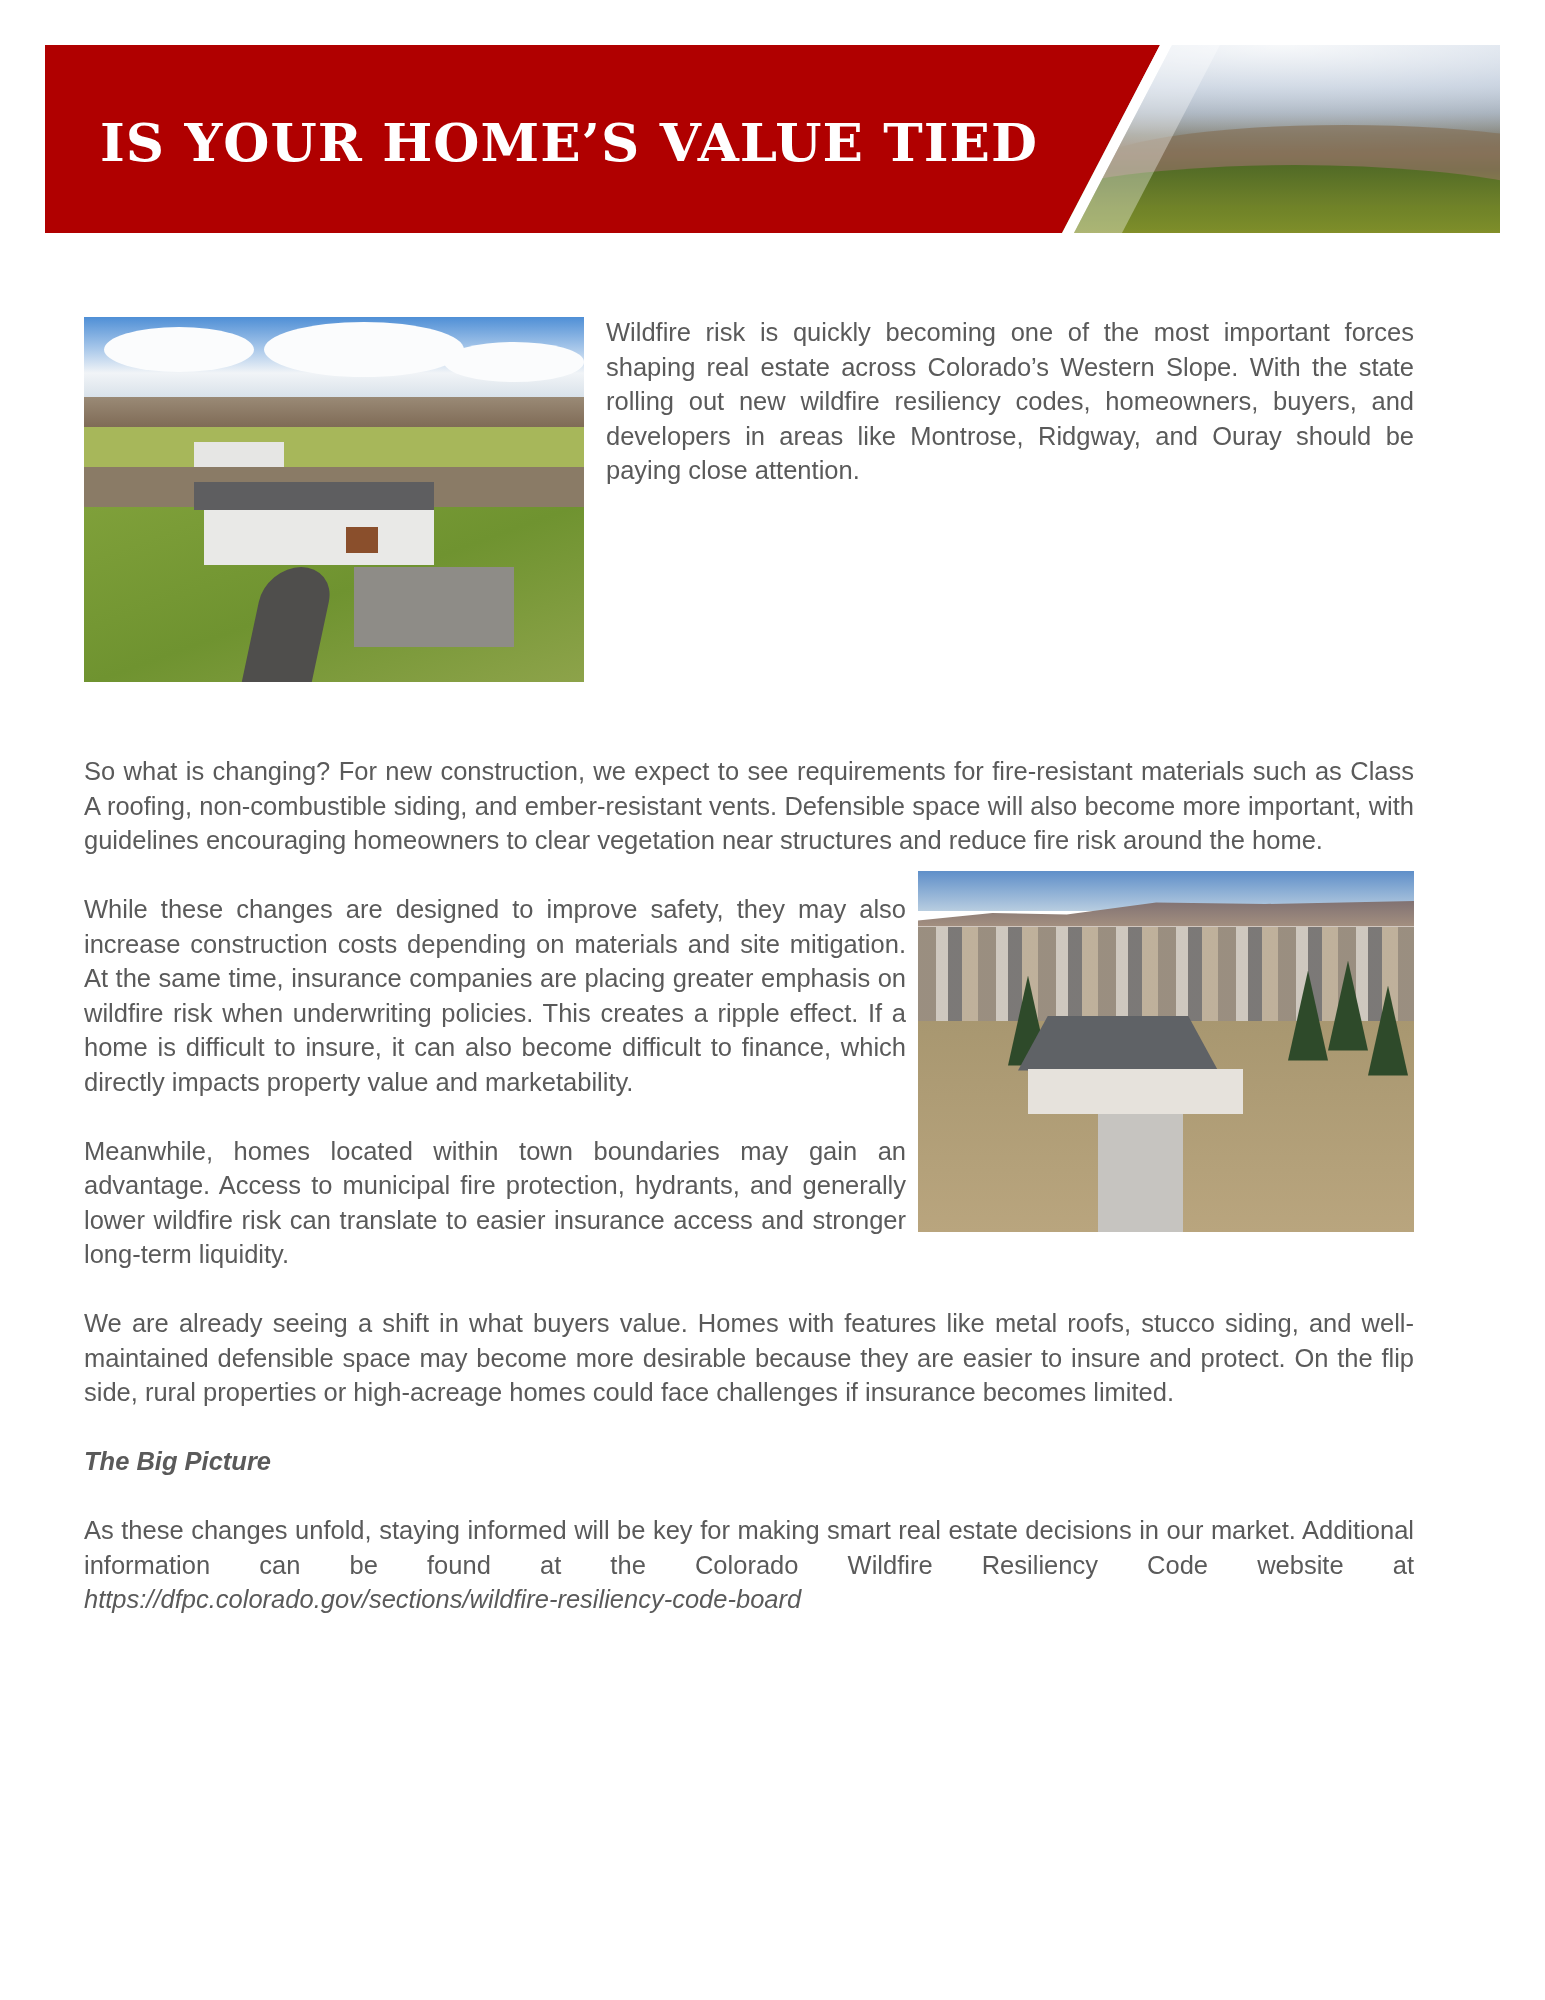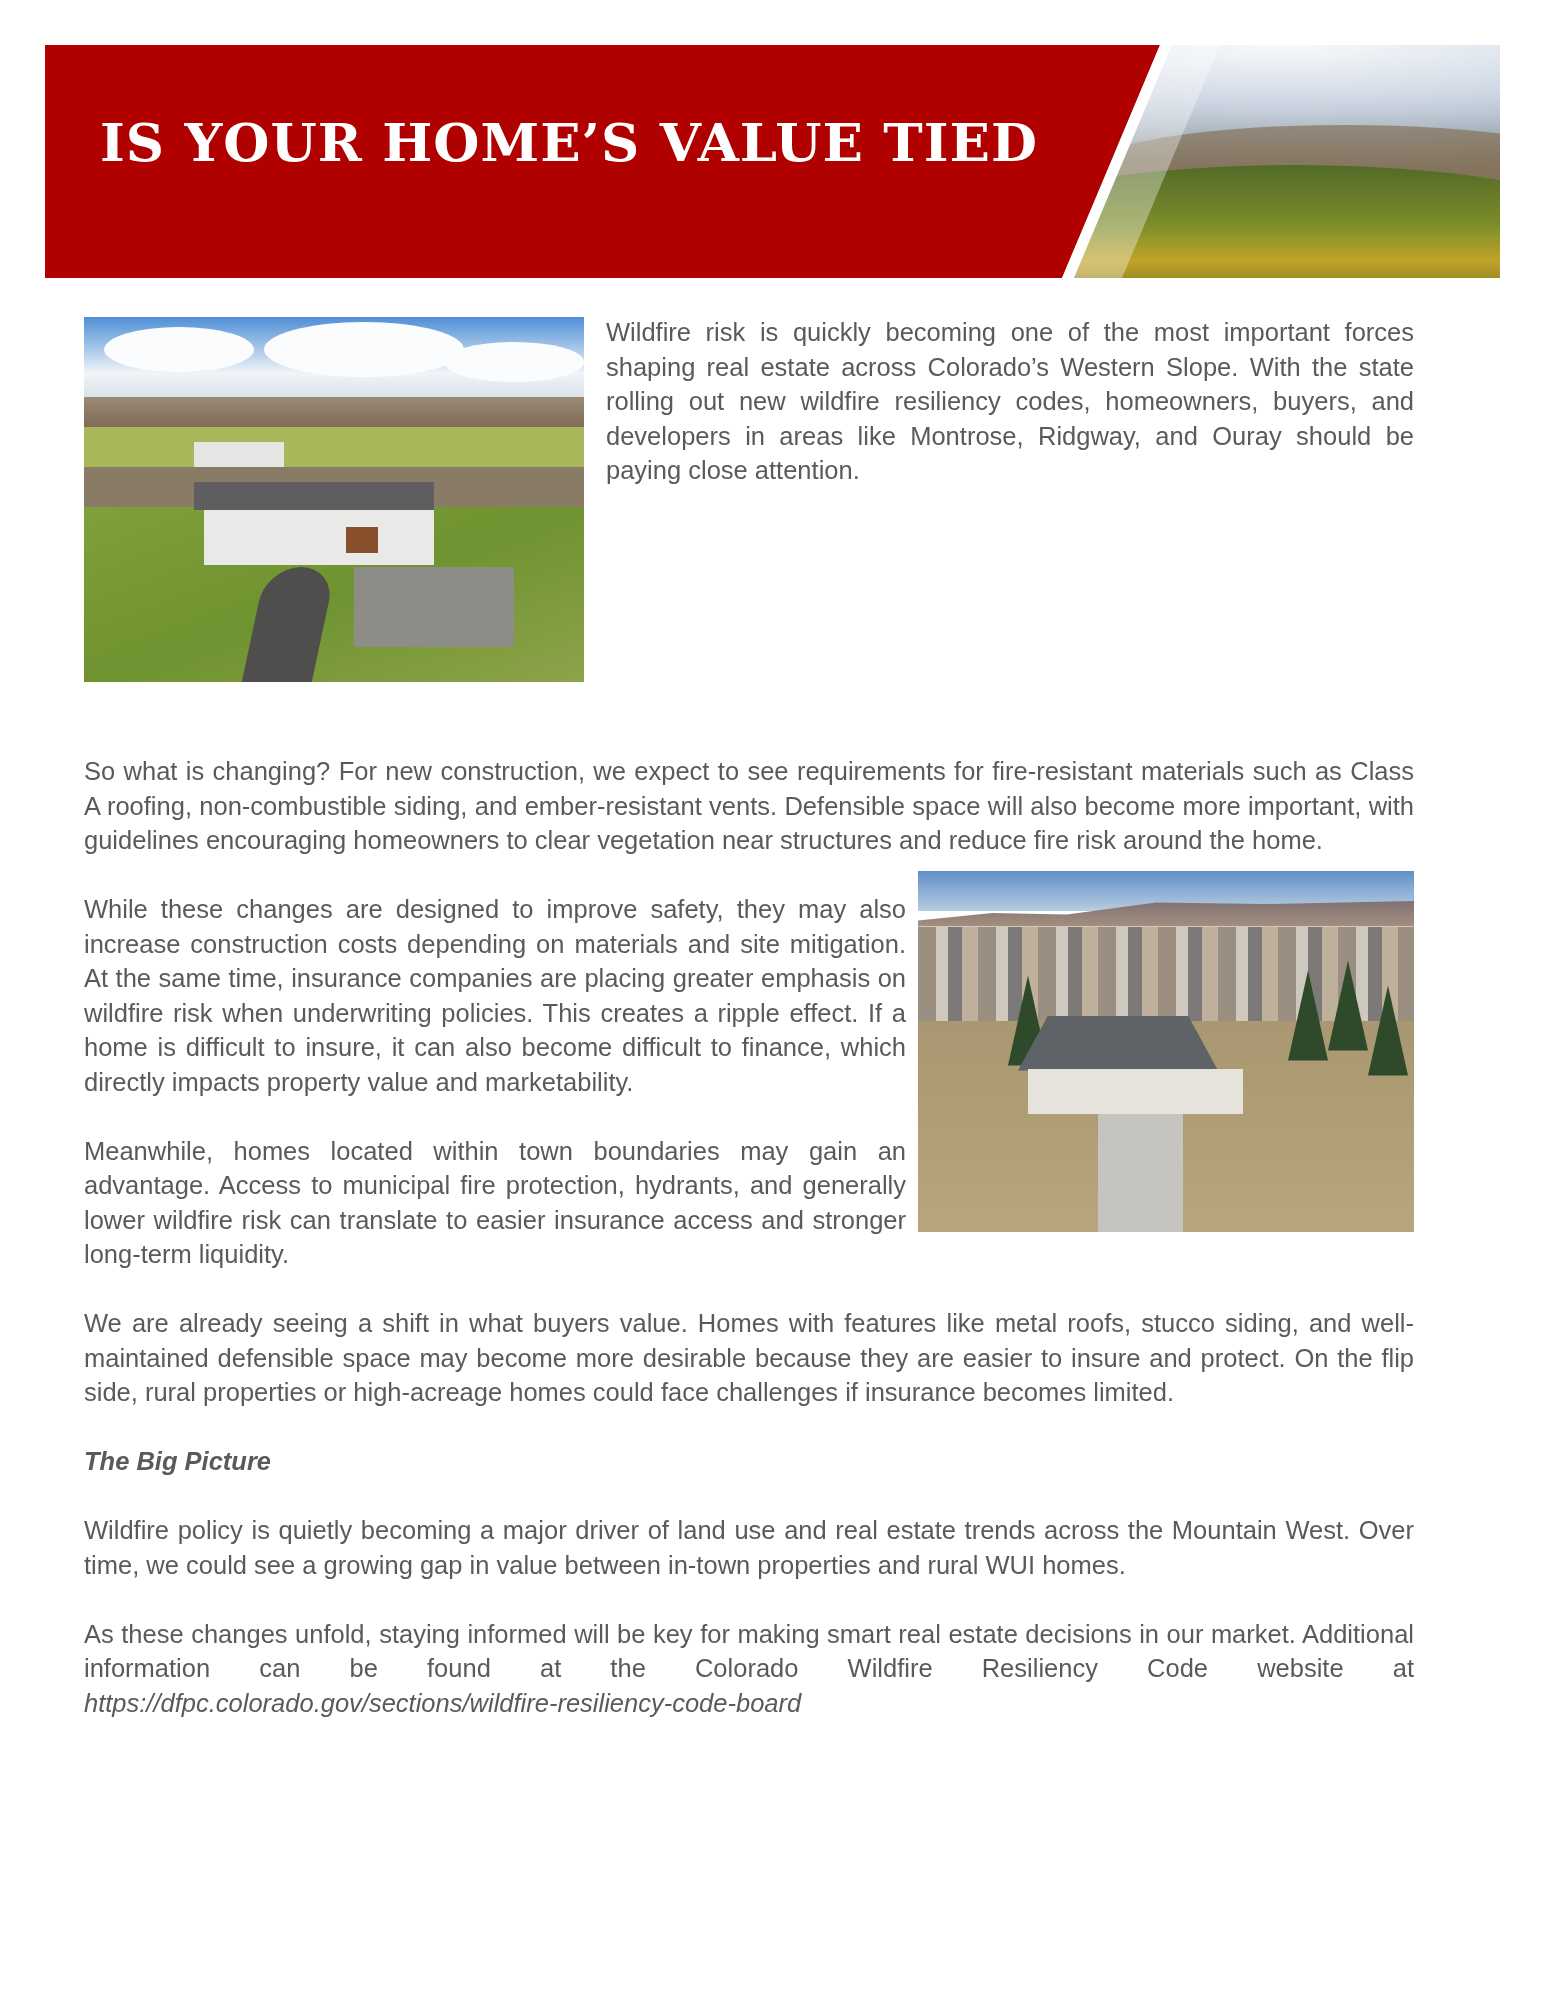--- a/index.html
+++ b/index.html
@@ -1,19 +1,19 @@
 <!DOCTYPE html>
 <html><head>
 <meta charset="utf-8">
 <style>
   html, body { margin: 0; padding: 0; background: #ffffff; }
   body { width: 1545px; height: 2000px; position: relative; overflow: hidden; font-family: "Liberation Sans", sans-serif; }
 
   
-  .banner { position: absolute; left: 45px; top: 45px; width: 1455px; height: 233px; overflow: hidden; }
+  .banner { position: absolute; left: 45px; top: 45px; width: 1455px; height: 188px; overflow: hidden; }
   .banner-photo { position: absolute; left: 0; top: 0; width: 100%; height: 100%;
     background:
       radial-gradient(ellipse at 85% 0%, rgba(255,255,255,0.85) 0%, rgba(230,236,245,0.6) 18%, rgba(0,0,0,0) 40%),
       linear-gradient(180deg, #c9d3df 0%, #a9b7c8 22%, #8e9aa6 36%, #7c7a6c 48%, #8a7156 58%, #6f6a3c 66%, #7d8b2a 74%, #b9a52a 82%, #5d7028 90%, #3e5420 100%);
   }
   .banner-photo .hill1 { position: absolute; left: 900px; top: 120px; width: 700px; height: 160px; border-radius: 50% 50% 0 0; background: linear-gradient(180deg,#4f6a24,#7f8f2a 40%, #c8a628 60%, #3f5a22); opacity: .95; }
   .banner-photo .hill2 { position: absolute; left: 1050px; top: 80px; width: 500px; height: 80px; border-radius: 50% 50% 0 0; background: #84725a; opacity: .7; }
   .banner-red { position: absolute; left: 0; top: 0; width: 100%; height: 100%; background: #b00000;
     clip-path: polygon(0 0, 1115px 0, 1017px 100%, 0 100%); }
   .banner-white { position: absolute; left: 0; top: 0; width: 100%; height: 100%; background: #ffffff;
@@ -110,18 +110,17 @@
     <div class="p2-tree" style="left:90px;top:105px;"></div>
     <div class="p2-roof"></div>
     <div class="p2-house"></div>
     <div class="p2-drive"></div>
   </div>
 
   <p style="margin-top:34.5px;">While these changes are designed to improve safety, they may also increase construction costs depending on materials and site mitigation. At the same time, insurance companies are placing greater emphasis on wildfire risk when underwriting policies. This creates a ripple effect. If a home is difficult to insure, it can also become difficult to finance, which directly impacts property value and marketability.</p>
   <p>Meanwhile, homes located within town boundaries may gain an advantage. Access to municipal fire protection, hydrants, and generally lower wildfire risk can translate to easier insurance access and stronger long-term liquidity.</p>
   <p>We are already seeing a shift in what buyers value. Homes with features like metal roofs, stucco siding, and well-maintained defensible space may become more desirable because they are easier to insure and protect. On the flip side, rural properties or high-acreage homes could face challenges if insurance becomes limited.</p>
   <h2 class="subheading" style="font-size:25.5px;line-height:34.5px;">The Big Picture</h2>
-  <p>Wildfire policy is quietly becoming a major driver of land use and real estate trends across the Mountain West. Over time, we could see a growing gap in value between in-town properties and rural WUI homes.</p>
   <p style="margin-bottom:0;">
     <span>As these changes unfold, staying informed will be key for making smart real estate decisions in our market. Additional information can be found at the Colorado Wildfire Resiliency Code website at</span>
     <span class="link">https://dfpc.colorado.gov/sections/wildfire-resiliency-code-board</span>
   </p>
 </main>
 
 </body></html>

